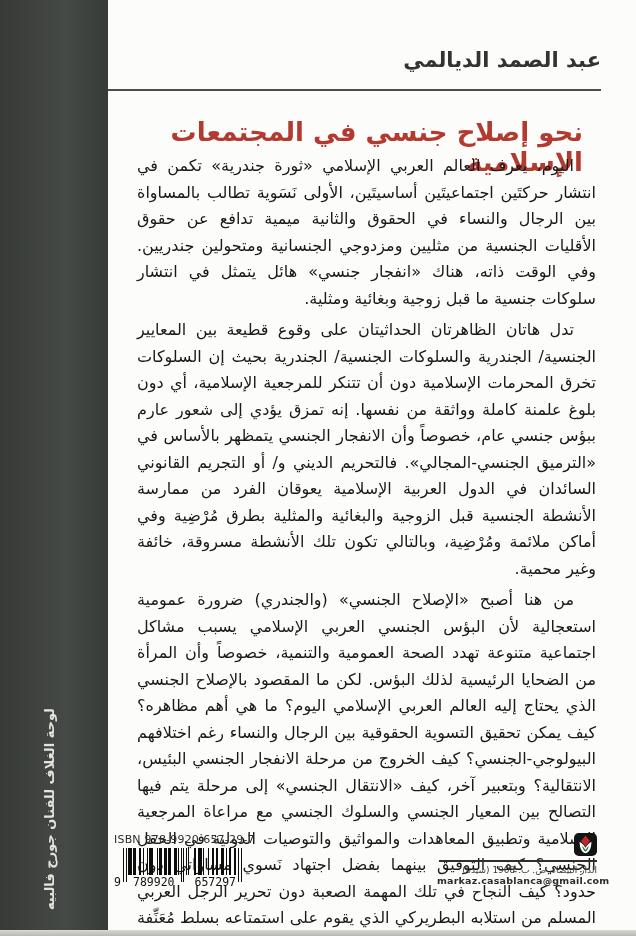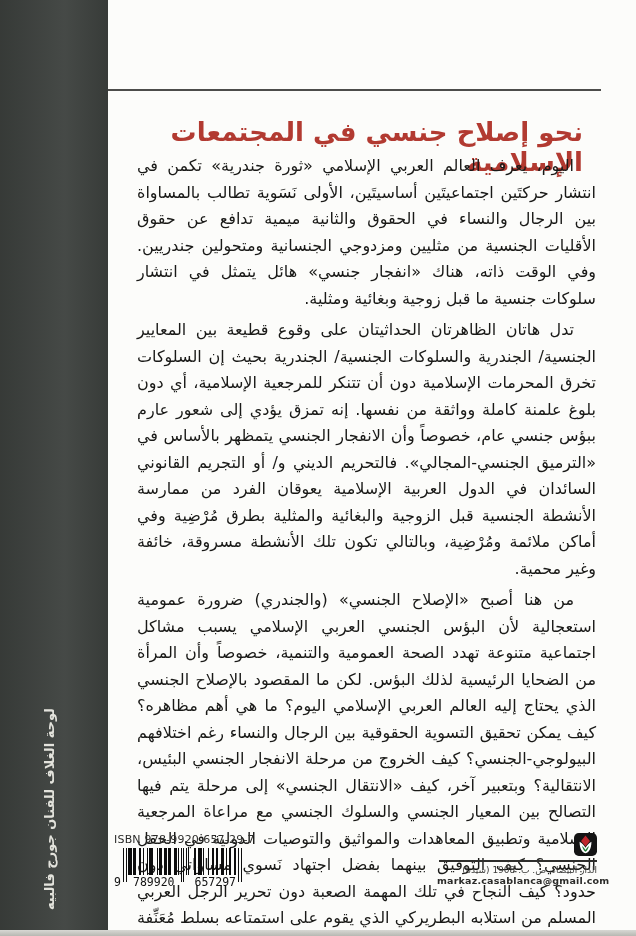--- a/index.html
+++ b/index.html
@@ -79,20 +79,21 @@
 </style>
 </head>
 <body>
 
 <div class="cover">
 
   <div class="band">
     <div class="spine-text">لوحة الغلاف للفنان جورج فالبيه</div>
   </div>
 
+  <div class="author">عبد الصمد الديالمي</div>
 
   <div class="rule"></div>
 
   <h1 class="title">نحو إصلاح جنسي في المجتمعات الإسلامية</h1>
 
   <div class="synopsis">
     <p>اليوم، يعرف العالم العربي الإسلامي «ثورة جندرية» تكمن في انتشار حركتَين اجتماعيتَين أساسيتَين، الأولى نَسَوية تطالب بالمساواة بين الرجال والنساء في الحقوق والثانية ميمية تدافع عن حقوق الأقليات الجنسية من مثليين ومزدوجي الجنسانية ومتحولين جندريين. وفي الوقت ذاته، هناك «انفجار جنسي» هائل يتمثل في انتشار سلوكات جنسية ما قبل زوجية وبغائية ومثلية.</p>
     <p>تدل هاتان الظاهرتان الحداثيتان على وقوع قطيعة بين المعايير الجنسية/ الجندرية والسلوكات الجنسية/ الجندرية بحيث إن السلوكات تخرق المحرمات الإسلامية دون أن تتنكر للمرجعية الإسلامية، أي دون بلوغ علمنة كاملة وواثقة من نفسها. إنه تمزق يؤدي إلى شعور عارم ببؤس جنسي عام، خصوصاً وأن الانفجار الجنسي يتمظهر بالأساس في «الترميق الجنسي-المجالي». فالتحريم الديني و/ أو التجريم القانوني السائدان في الدول العربية الإسلامية يعوقان الفرد من ممارسة الأنشطة الجنسية قبل الزوجية والبغائية والمثلية بطرق مُرْضِية وفي أماكن ملائمة ومُرْضِية، وبالتالي تكون تلك الأنشطة مسروقة، خائفة وغير محمية.</p>
     <p>من هنا أصبح «الإصلاح الجنسي» (والجندري) ضرورة عمومية استعجالية لأن البؤس الجنسي العربي الإسلامي يسبب مشاكل اجتماعية متنوعة تهدد الصحة العمومية والتنمية، خصوصاً وأن المرأة من الضحايا الرئيسية لذلك البؤس. لكن ما المقصود بالإصلاح الجنسي الذي يحتاج إليه العالم العربي الإسلامي اليوم؟ ما هي أهم مظاهره؟ كيف يمكن تحقيق التسوية الحقوقية بين الرجال والنساء رغم اختلافهم البيولوجي-الجنسي؟ كيف الخروج من مرحلة الانفجار الجنسي البئيس، الانتقالية؟ وبتعبير آخر، كيف «الانتقال الجنسي» إلى مرحلة يتم فيها التصالح بين المعيار الجنسي والسلوك الجنسي مع مراعاة المرجعية الإسلامية وتطبيق المعاهدات والمواثيق والتوصيات الدولية في الحقل الجنسي؟ كيف التوفيق بينهما بفضل اجتهاد نَسوي مساواتي دون حدود؟ كيف النجاح في تلك المهمة الصعبة دون تحرير الرجل العربي المسلم من استلابه البطريركي الذي يقوم على استمتاعه بسلط مُعَنِّفة وبامتيازات تبدو له طبيعية، لا تاريخية؟ إلى أي مدى إذاً يمكن اعتبار بناء «رجولة عربية-إسلامية جديدة» بعداً دالاً في سيرورة الإصلاح الجنسي؟</p>
   </div>

